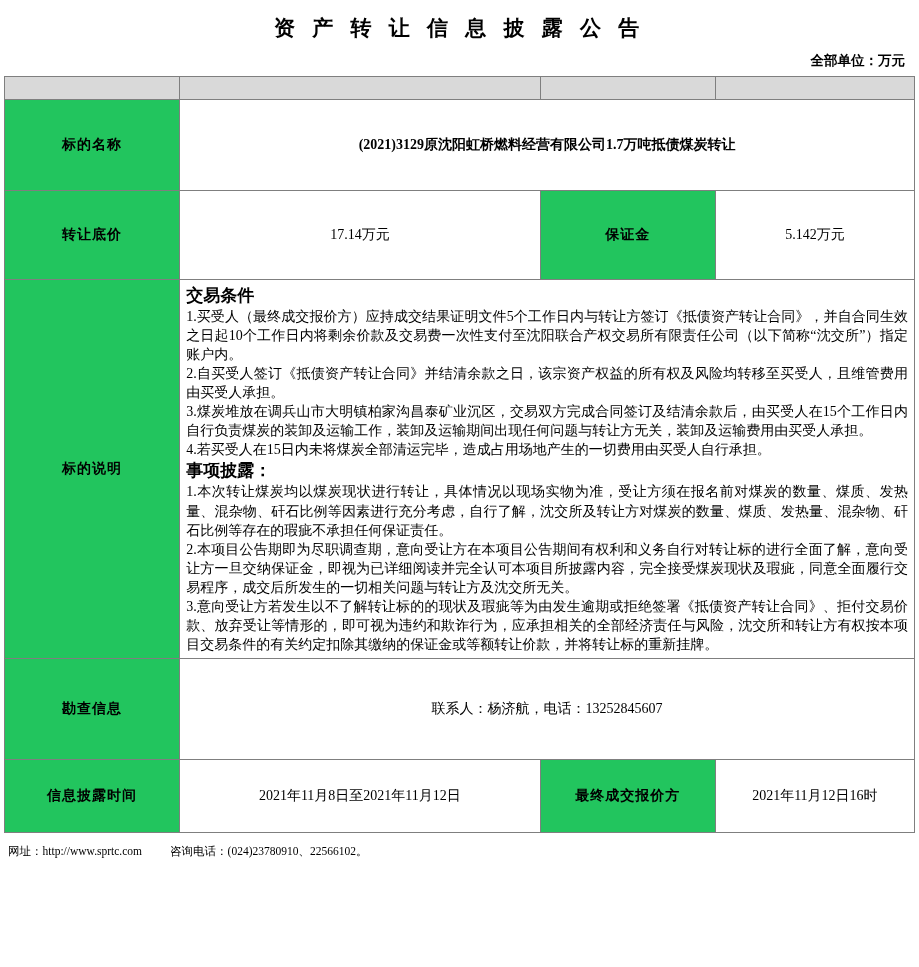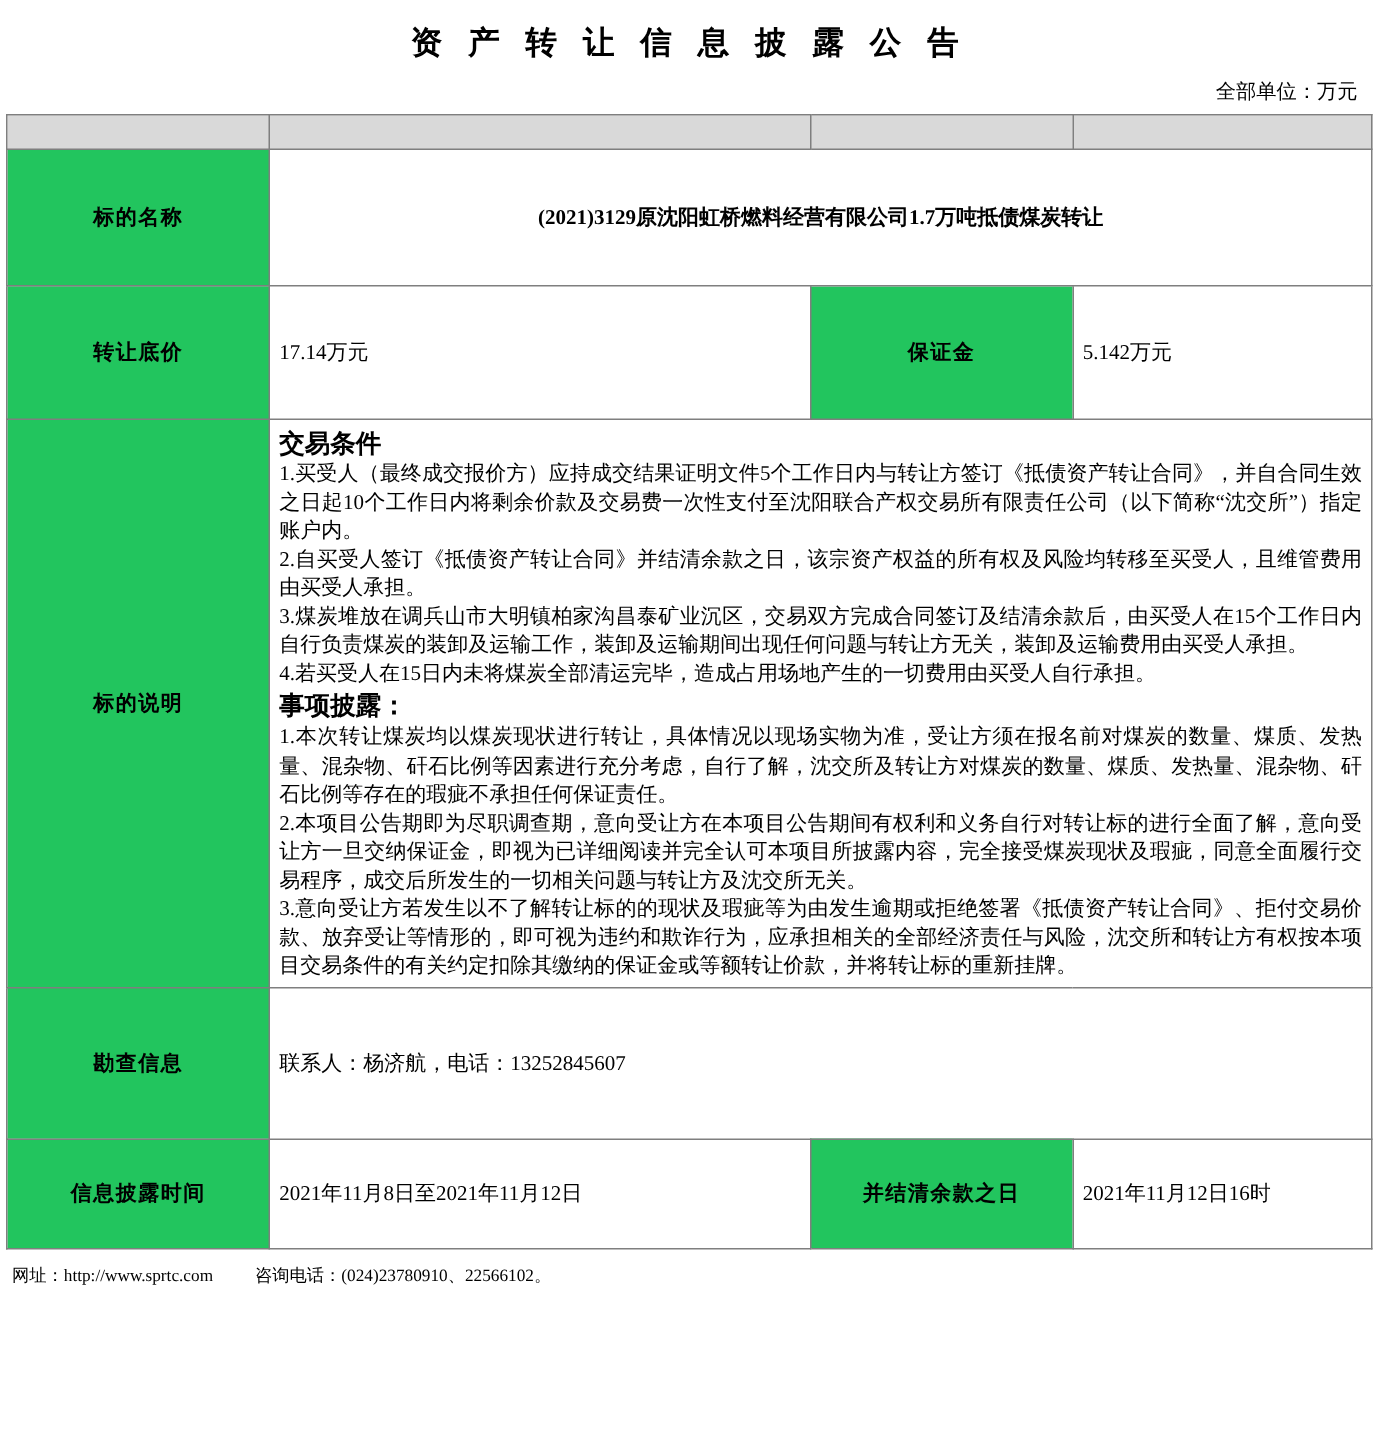--- a/index.html
+++ b/index.html
@@ -25,21 +25,21 @@
     font-size: 21px;
     font-weight: bold;
     letter-spacing: 6px;
     padding-top: 14px;
     padding-bottom: 10px;
     font-family: "Liberation Serif", "DejaVu Serif", serif;
   }
   .unit-line {
     text-align: right;
     font-size: 13.5px;
-    font-weight: normal;
+    font-weight: bold;
     padding-right: 14px;
     padding-bottom: 6px;
   }
   table.main {
     border-collapse: collapse;
     width: 911px;
     margin: 0 4px;
     table-layout: fixed;
   }
   table.main td {
@@ -54,21 +54,21 @@
     padding: 0;
   }
   .lbl {
     background: #22c55e;
     text-align: center;
     font-weight: bold;
     font-size: 15px;
     letter-spacing: 1px;
   }
   .val-center {
-    text-align: left;
+    text-align: center;
     font-size: 15px;
     margin-left: 12px;
   }
   .val-name {
     text-align: center;
     font-size: 15.5px;
     font-weight: bold;
   }
   .desc {
     font-size: 13.2px;
@@ -152,21 +152,21 @@
       </tr>
 
       <tr>
         <td class="lbl" style="height:92px">勘查信息</td>
         <td class="val-center" colspan="3">联系人：杨济航，电话：13252845607</td>
       </tr>
 
       <tr>
         <td class="lbl" style="height:64px">信息披露时间</td>
         <td class="val-center">2021年11月8日至2021年11月12日</td>
-        <td class="lbl">并结清余款之日</td>
+        <td class="lbl">最终成交报价方</td>
         <td class="val-center">2021年11月12日16时</td>
       </tr>
     </tbody>
   </table>
 
   <div class="footer">
     <div class="row3"><span>网址：http://www.sprtc.com</span><span class="sp"></span><span>咨询电话：(024)23780910、22566102。</span></div>
   </div>
 
 </div>

